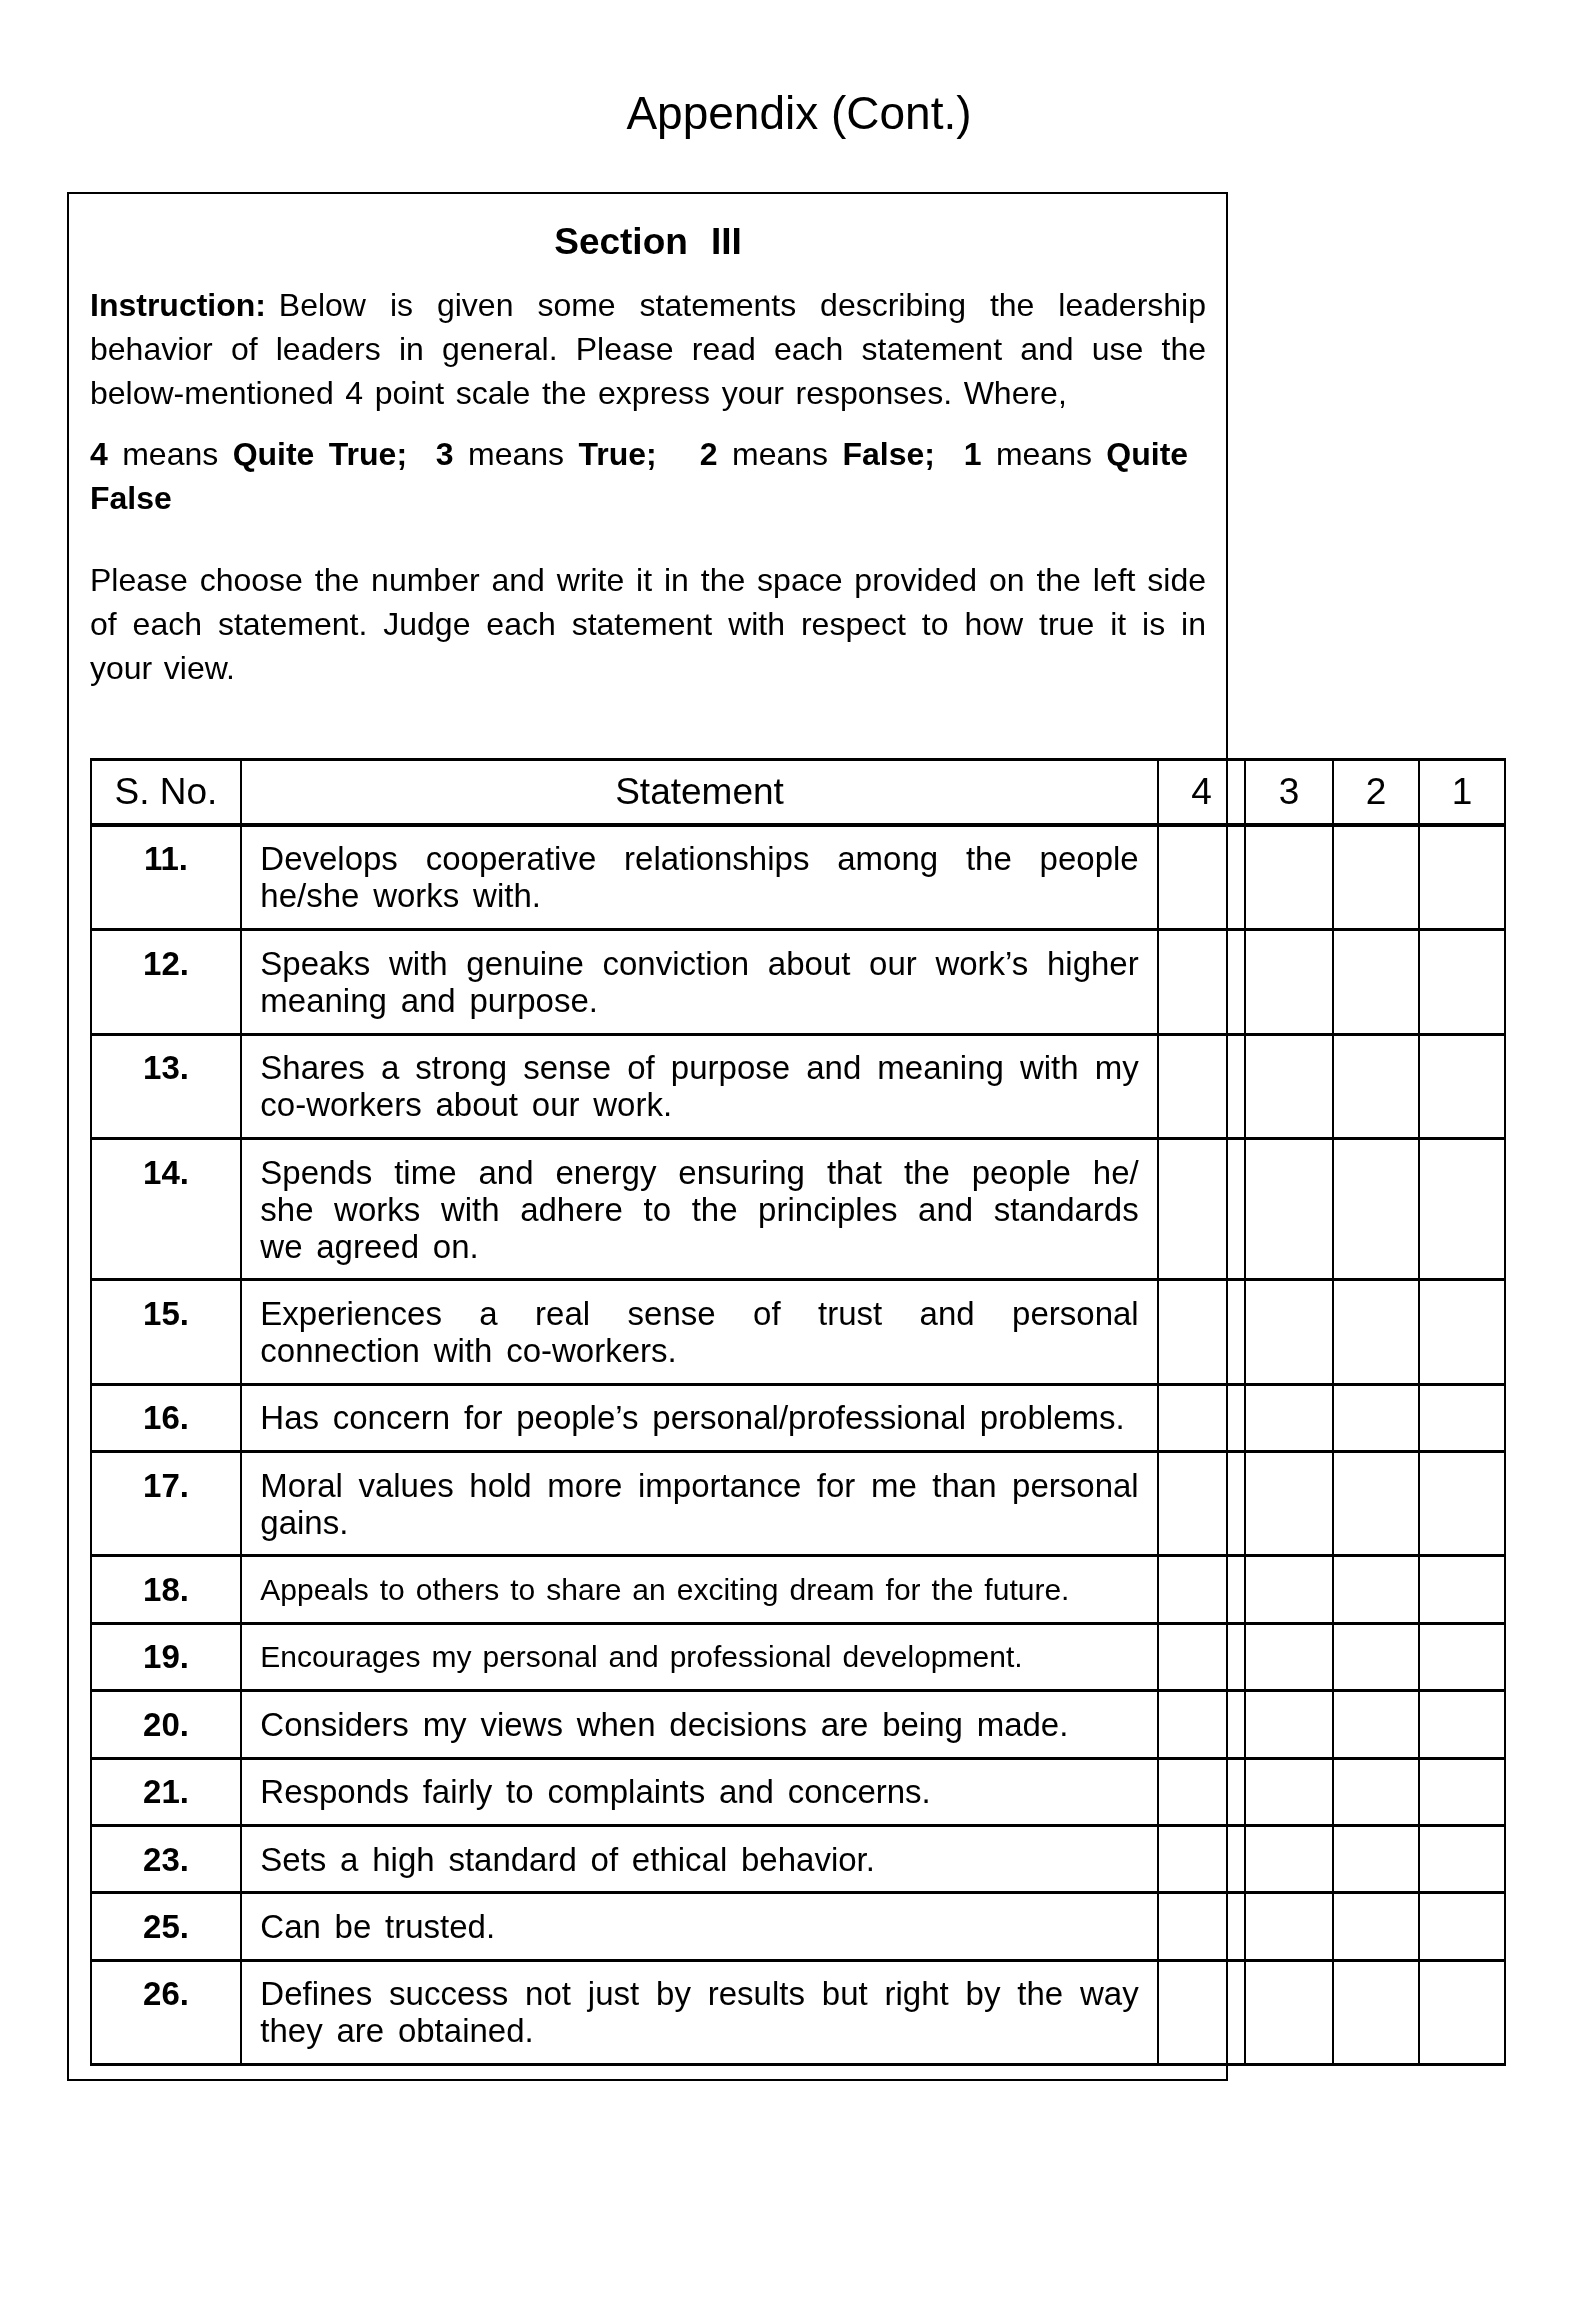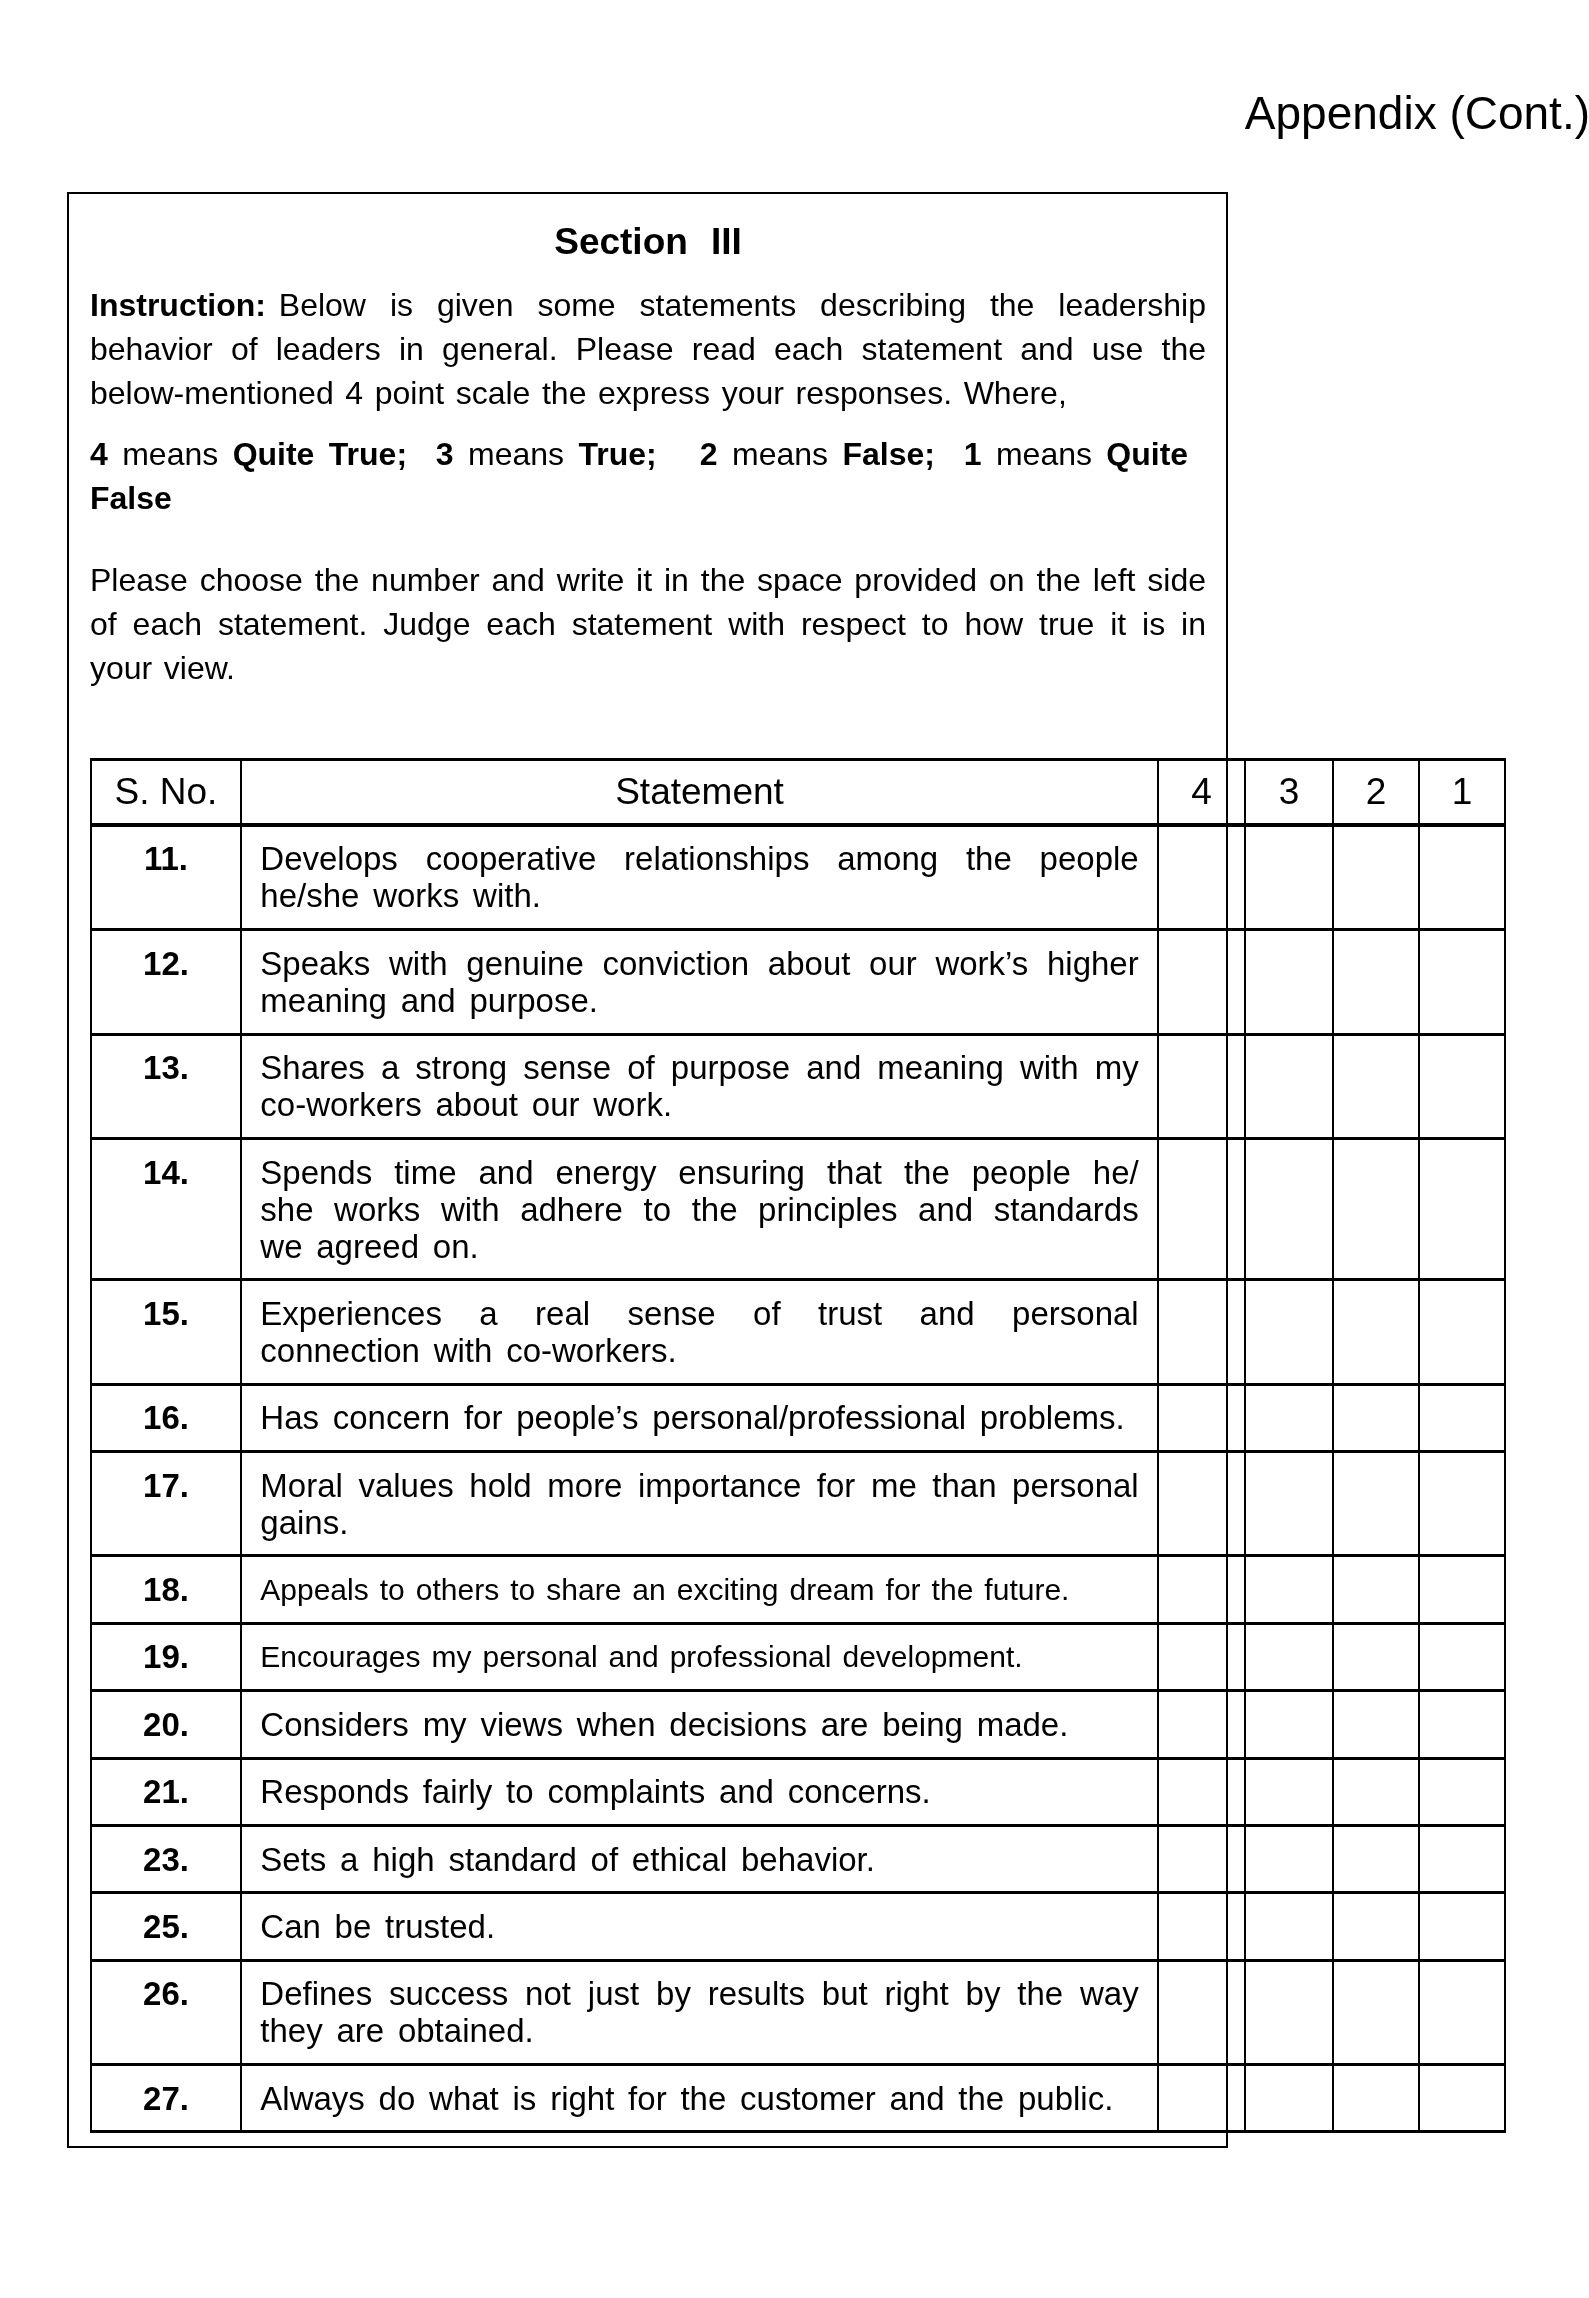--- a/index.html
+++ b/index.html
@@ -10,21 +10,21 @@
   body {
     width: 1590px;
     height: 2299px;
     font-family: "Liberation Sans", sans-serif;
     color: #000000;
     position: relative;
     overflow: hidden;
   }
   .page-title {
     margin: 87px 0 0 8px;
-    text-align: right;
+    text-align: center;
     font-size: 46px;
     line-height: 53px;
     font-weight: 400;
     letter-spacing: 0px;
   }
   .section-box {
     box-sizing: border-box;
     margin: 52px 0 0 67px;
     width: 1161px;
     border: 2.7px solid #000000;
@@ -253,25 +253,17 @@
         <td class="rate"></td>
       </tr>
       <tr>
         <td class="sno">26.</td>
         <td class="stmt">Defines success not just by results but right by the way they are obtained.</td>
         <td class="rate"></td>
         <td class="rate"></td>
         <td class="rate"></td>
         <td class="rate"></td>
       </tr>
-      <tr>
-        <td class="sno">27.</td>
-        <td class="stmt">Always do what is right for the customer and the public.</td>
-        <td class="rate"></td>
-        <td class="rate"></td>
-        <td class="rate"></td>
-        <td class="rate"></td>
-      </tr>
     </tbody>
   </table>
 
 </div>
 
 
 </body></html>

